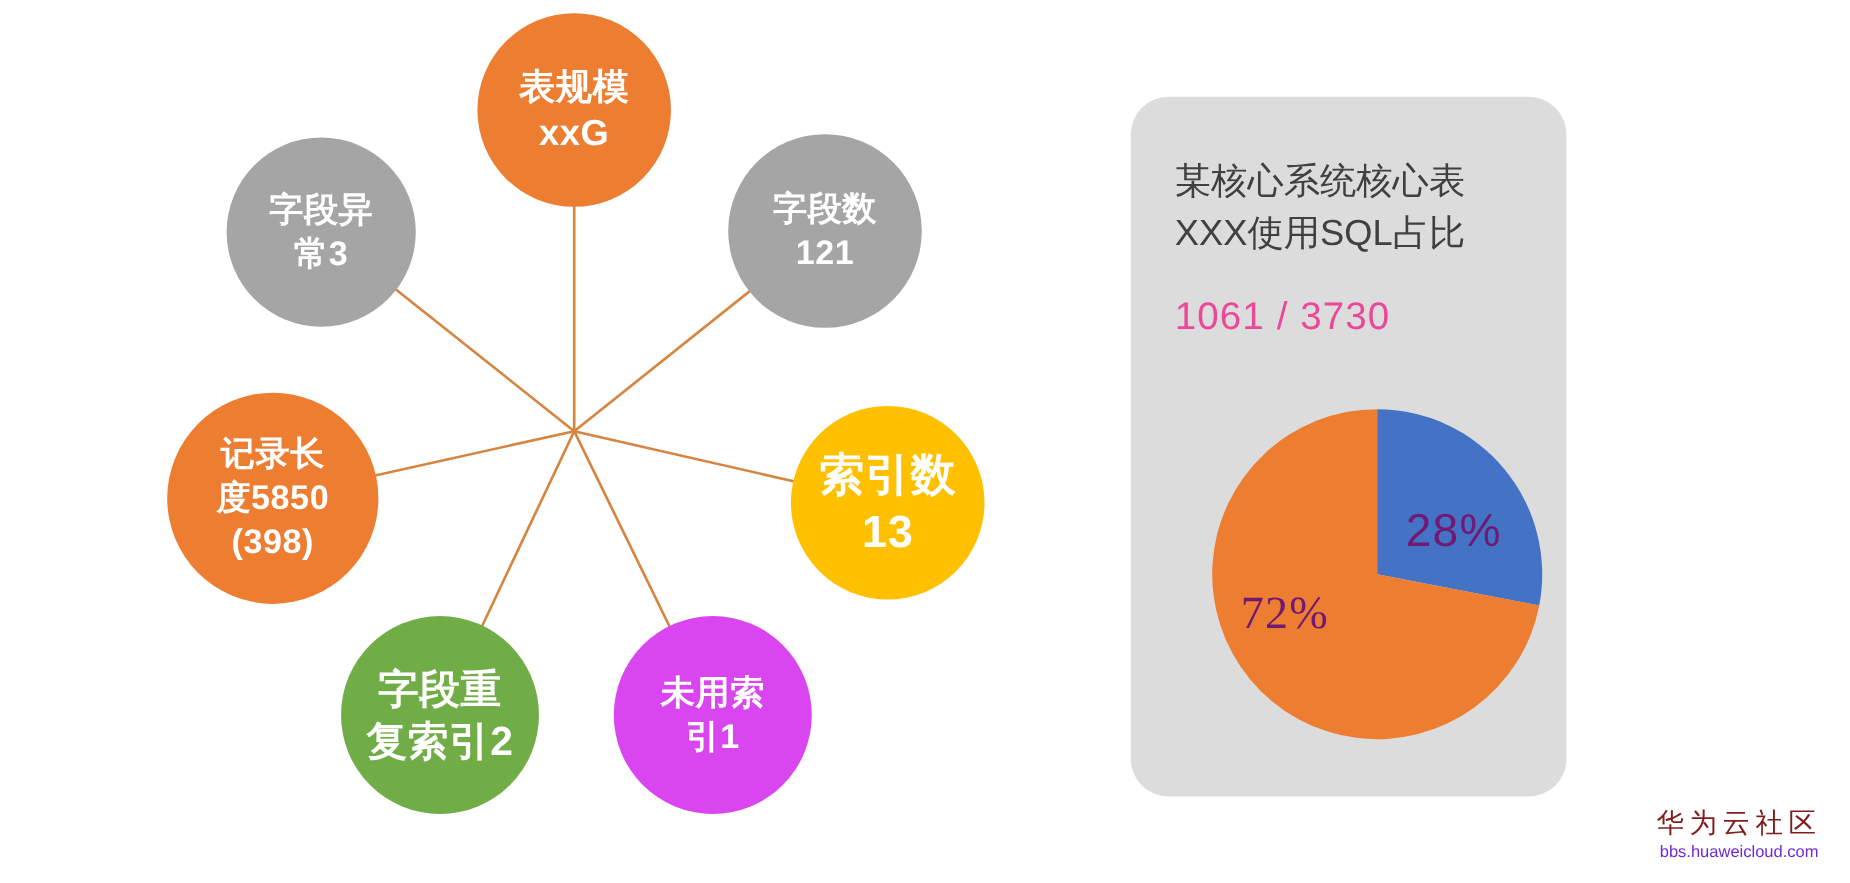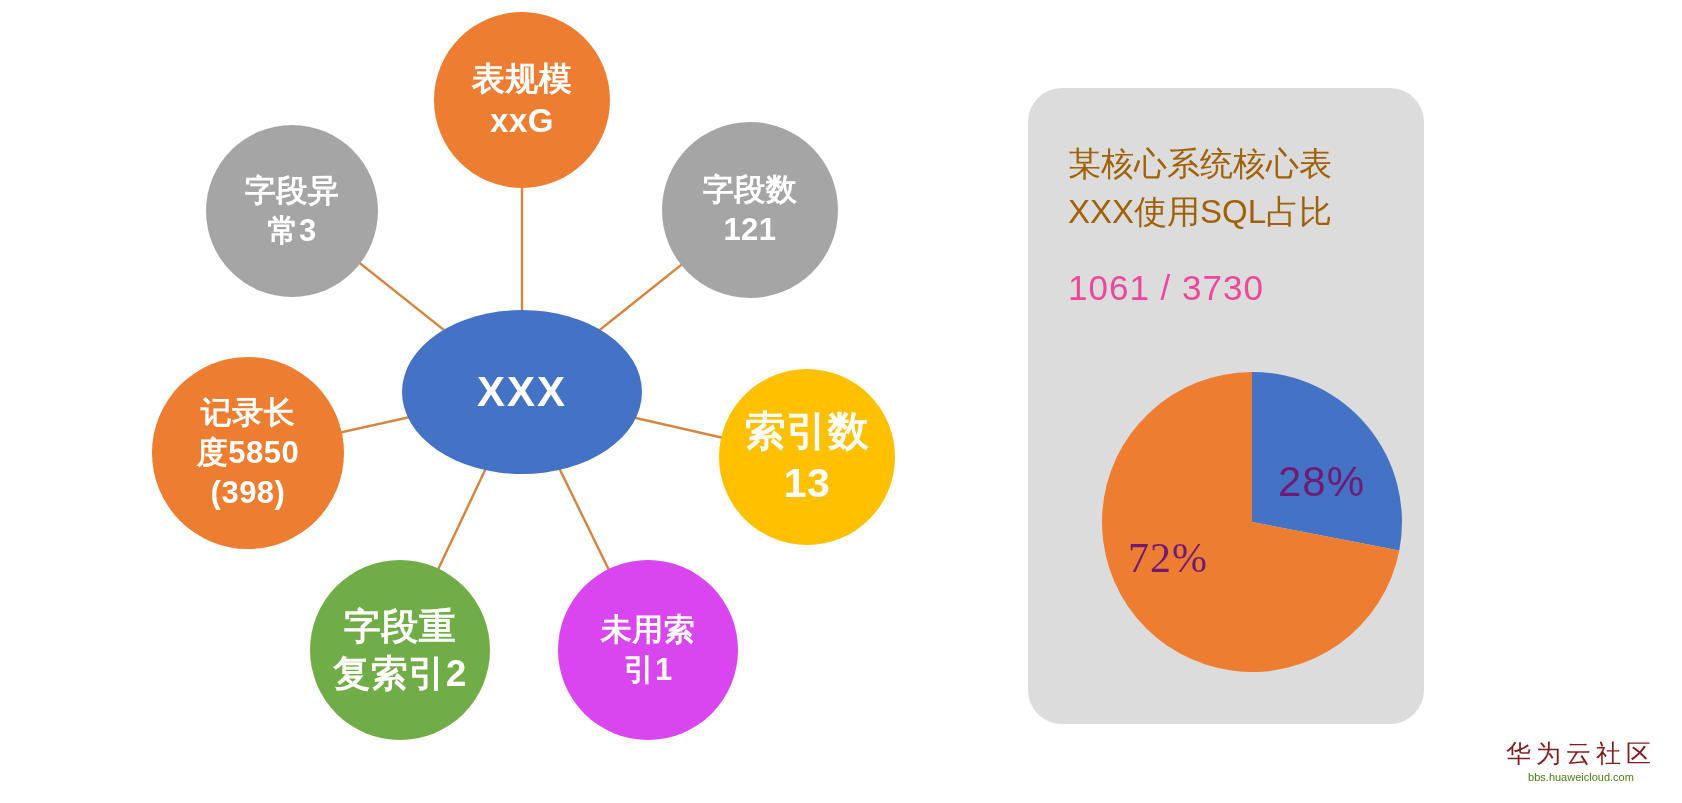--- a/index.html
+++ b/index.html
@@ -73,21 +73,21 @@
     height: 636px;
     background: #DCDCDC;
     border-radius: 34px;
     z-index: 1;
   }
   #panel-title {
     position: absolute;
     left: 1068px;
     top: 140px;
     width: 330px;
-    color: #a16207;
+    color: #404040;
     font-size: 33px;
     line-height: 1.45;
     white-space: pre-line;
     font-weight: normal;
     letter-spacing: 0px;
     z-index: 2;
   }
   #panel-ratio {
     position: absolute;
     left: 1068px;
@@ -124,45 +124,42 @@
     color: #9a9a9a;
     z-index: 5;
   }
   #watermark-main {
     font-size: 25px;
     letter-spacing: 5px;
     line-height: 1.25;
     color: #7f1d1d;
   }
   #watermark-sub {
-    font-size: 11px;
+    font-size: 15px;
     letter-spacing: 0px;
-    color: #4d7c0f;
+    color: #6d28d9;
     margin-top: 2px;
   }
 </style>
 </head>
 <body>
 
 <div id="mindmap">
 
   <svg id="mindmap-lines" viewBox="0 0 1000 803">
 
     <line x1="522" y1="392" x2="522" y2="124" stroke="#D5853F" stroke-width="2.4"></line>
     <line x1="522" y1="392" x2="750" y2="210" stroke="#D5853F" stroke-width="2.4"></line>
     <line x1="522" y1="392" x2="293" y2="210" stroke="#D5853F" stroke-width="2.4"></line>
     <line x1="522" y1="392" x2="248" y2="453" stroke="#D5853F" stroke-width="2.4"></line>
     <line x1="522" y1="392" x2="807" y2="457" stroke="#D5853F" stroke-width="2.4"></line>
     <line x1="522" y1="392" x2="400" y2="650" stroke="#D5853F" stroke-width="2.4"></line>
     <line x1="522" y1="392" x2="648" y2="650" stroke="#D5853F" stroke-width="2.4"></line>
   </svg>
 
-  <div class="node center" style="left:402px; top:310px; width:240px; height:164px;">
-    <span class="node-label">XXX</span>
-  </div>
 
   <div class="node orange" style="left:434px; top:12px; width:176px; height:176px; font-size:33px;">
     <span class="node-label">表规模
 xxG</span>
   </div>
 
   <div class="node gray" style="left:662px; top:122px; width:176px; height:176px; font-size:31px;">
     <span class="node-label">字段数
 121</span>
   </div>

